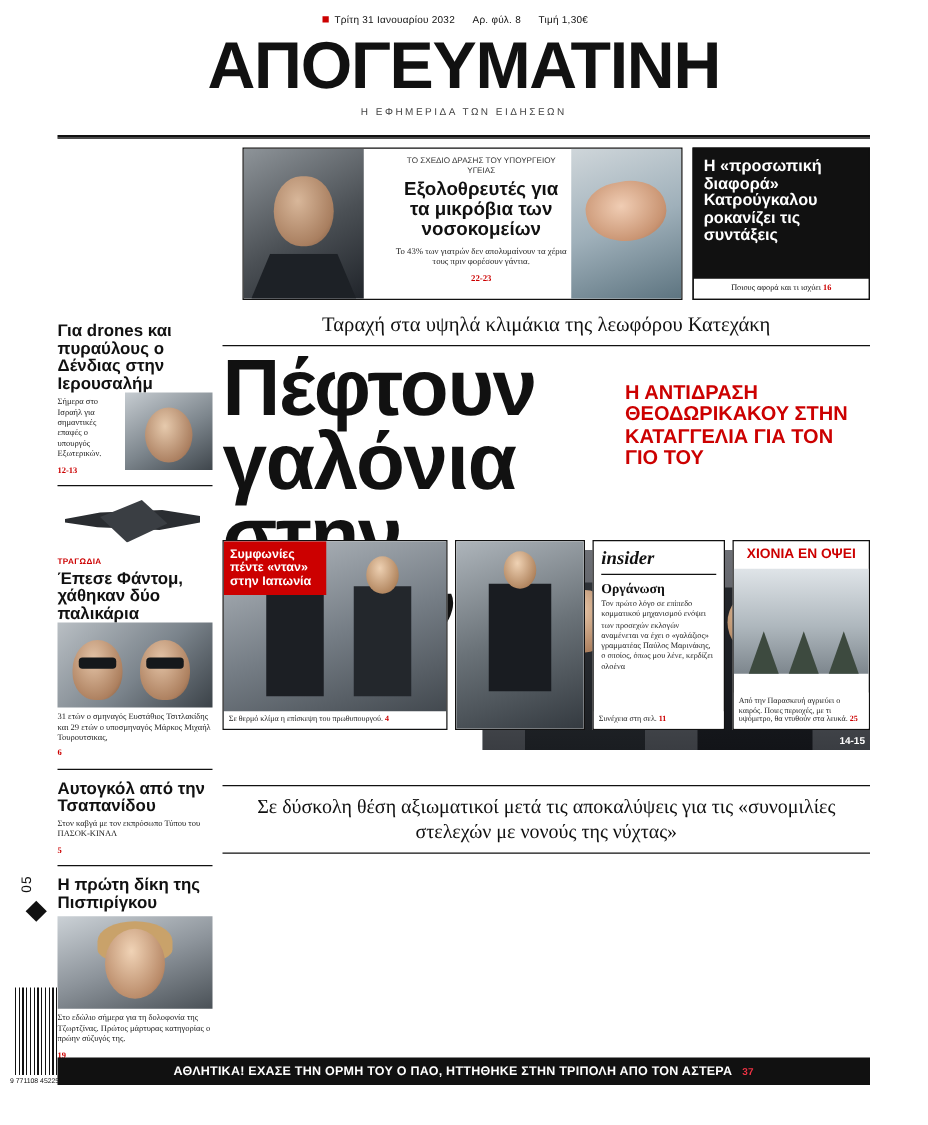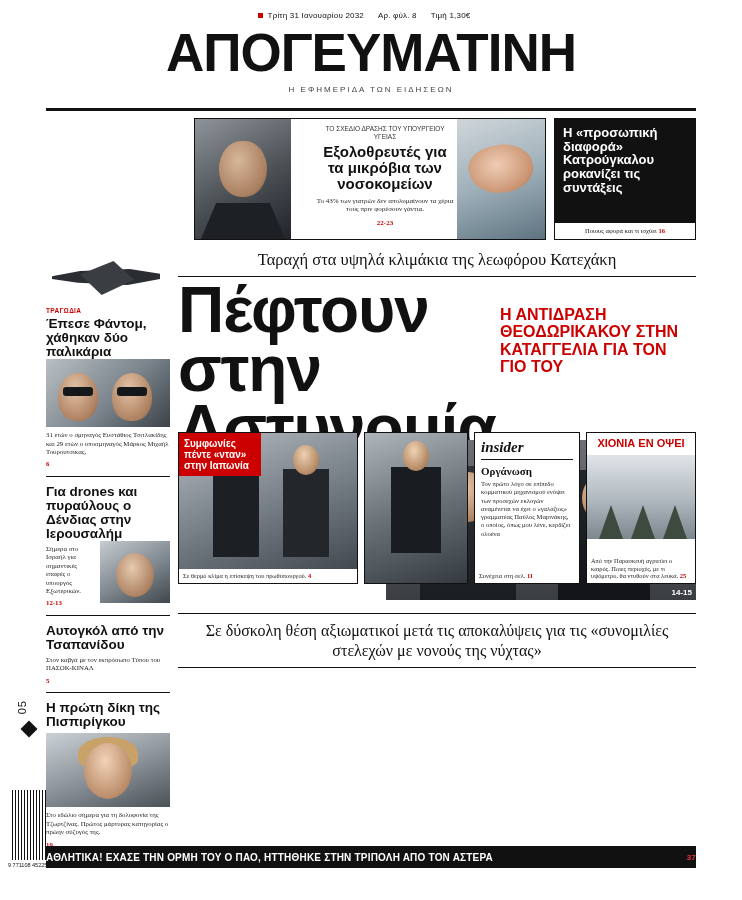--- a/index.html
+++ b/index.html
@@ -217,21 +217,21 @@
     position:absolute; left:24px; top:4px; width:42px; height:48px; border-radius:50%;
     background:radial-gradient(ellipse at 42% 32%, #eecfb1, #b1855f 72%, #6f4f38);
   }
   .mainphoto .p2 .tie { position:absolute; left:42px; top:54px; width:8px; height:34px; background:#8d2230; }
   .mainphoto .pgbadge {
     position:absolute; right:4px; bottom:3px; color:#fff;
     font-family:"Liberation Sans", sans-serif; font-size:8px; font-weight:bold;
   }
 
   .deck {
-    position:absolute; left:0; top:363px; width:518px;
+    position:absolute; left:0; top:378px; width:518px;
     border-top:1px solid #111; border-bottom:1px solid #111;
     padding:7px 4px; text-align:center;
     font-family:"Liberation Serif", serif; font-size:16px; line-height:1.22; color:#111;
   }
 
   
   .bottomrow { position:absolute; left:178px; top:432px; width:518px; height:152px; }
   .bz { position:absolute; top:0; height:152px; border:1px solid #111; overflow:hidden; background:#fff; }
   .bz.b1 { left:0;   width:180px; }
   .bz.b2 { left:186px; width:104px; }
@@ -274,21 +274,21 @@
   }
   .bz.b4 .img { position:absolute; left:0; top:22px; width:100%; height:84px;
       background:linear-gradient(180deg,#dfe4e8,#aeb7bd 55%,#7d868d); }
   .bz.b4 .tree { position:absolute; bottom:0; width:0; height:0;
       border-left:12px solid transparent; border-right:12px solid transparent; border-bottom:34px solid #3d4a3f; }
   .bz.b4 .t1 { left:12px; } .bz.b4 .t2 { left:44px; } .bz.b4 .t3 { left:76px; }
 
   
   .sportsbar {
     position:absolute; left:46px; top:846px; width:650px; height:22px;
-    background:#111; color:#fff; display:flex; align-items:center; justify-content:space-between;
+    background:#111; color:#fff; display:flex; align-items:center; justify-content:center;
     font-family:"Liberation Sans", sans-serif; font-weight:bold; font-size:10px; letter-spacing:.2px;
   }
   .sportsbar .pg { color:#e34; margin-left:8px; font-size:8px; }
 </style>
 </head>
 <body>
 
 <div class="page">
 
   <div class="topstrip">
@@ -331,48 +331,48 @@
       </div>
       <div class="foot">
         <span>Ποιους αφορά και τι ισχύει</span>
         <span class="pg">16</span>
       </div>
     </div>
 
   </div>
 
   <div class="rail">
+
+    <div class="railbox">
+      <h3>Για drones και πυραύλους ο Δένδιας στην Ιερουσαλήμ</h3>
+      <div class="photoB">
+          <div class="face"></div>
+        </div>
+      <p>Σήμερα στο Ισραήλ για σημαντικές επαφές ο υπουργός Εξωτερικών.</p>
+      <p class="pg">12-13</p>
+    </div>
 
     <div class="railbox">
       <div class="jet">
         <div class="body"></div>
           <div class="wing"></div>
       </div>
       <div class="kick">ΤΡΑΓΩΔΙΑ</div>
       <h3>Έπεσε Φάντομ, χάθηκαν δύο παλικάρια</h3>
       <div class="photoA">
         <div class="f1"></div>
           <div class="f2"></div>
           <div class="g1"></div>
           <div class="g2"></div>
       </div>
       <p>31 ετών ο σμηναγός Ευστάθιος Τσιτλακίδης και 29 ετών ο υποσμηναγός Μάρκος Μιχαήλ Τουρουτσικας,</p>
       <p class="pg">6</p>
     </div>
 
     <div class="railbox">
-      <h3>Για drones και πυραύλους ο Δένδιας στην Ιερουσαλήμ</h3>
-      <div class="photoB">
-          <div class="face"></div>
-        </div>
-      <p>Σήμερα στο Ισραήλ για σημαντικές επαφές ο υπουργός Εξωτερικών.</p>
-      <p class="pg">12-13</p>
-    </div>
-
-    <div class="railbox">
       <h3>Αυτογκόλ από την Τσαπανίδου</h3>
       <p>Στον καβγά με τον εκπρόσωπο Τύπου του ΠΑΣΟΚ-ΚΙΝΑΛ</p>
       <p class="pg">5</p>
     </div>
 
     <div class="railbox">
       <h3>Η πρώτη δίκη της Πισπιρίγκου</h3>
       <div class="photoC">
         <div class="hair"></div>
           <div class="face"></div>
@@ -388,20 +388,21 @@
     <div class="dia"></div>
   </div>
   <div class="barcode"></div>
   <div class="barcode-num">9 771108 452259</div>
 
   <div class="main">
     <div class="overline">Ταραχή στα υψηλά κλιμάκια της λεωφόρου Κατεχάκη</div>
 
     <div class="headline">
       <div>Πέφτουν</div>
+      <div>γαλόνια</div>
       <div>στην</div>
       <div>Αστυνομία</div>
     </div>
 
     <div class="redbox">Η ΑΝΤΙΔΡΑΣΗ ΘΕΟΔΩΡΙΚΑΚΟΥ ΣΤΗΝ ΚΑΤΑΓΓΕΛΙΑ ΓΙΑ ΤΟΝ ΓΙΟ ΤΟΥ</div>
 
     <div class="mainphoto">
       <div class="wall"></div>
       <div class="p1">
           <div class="head"></div>

